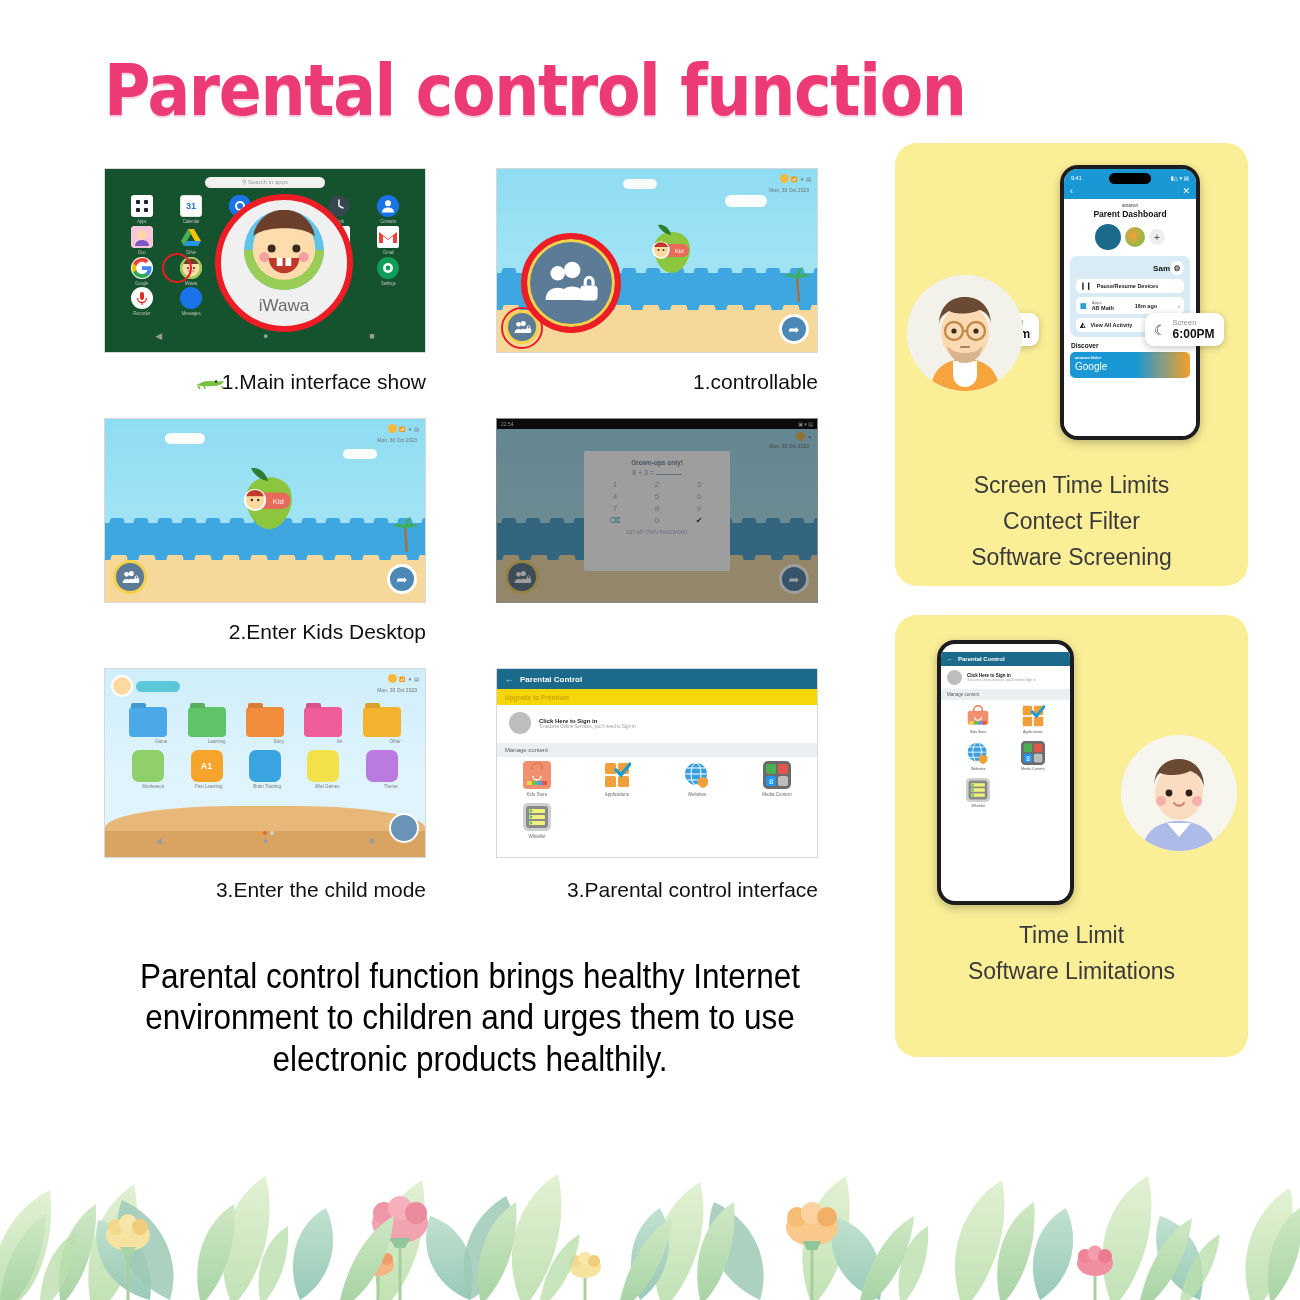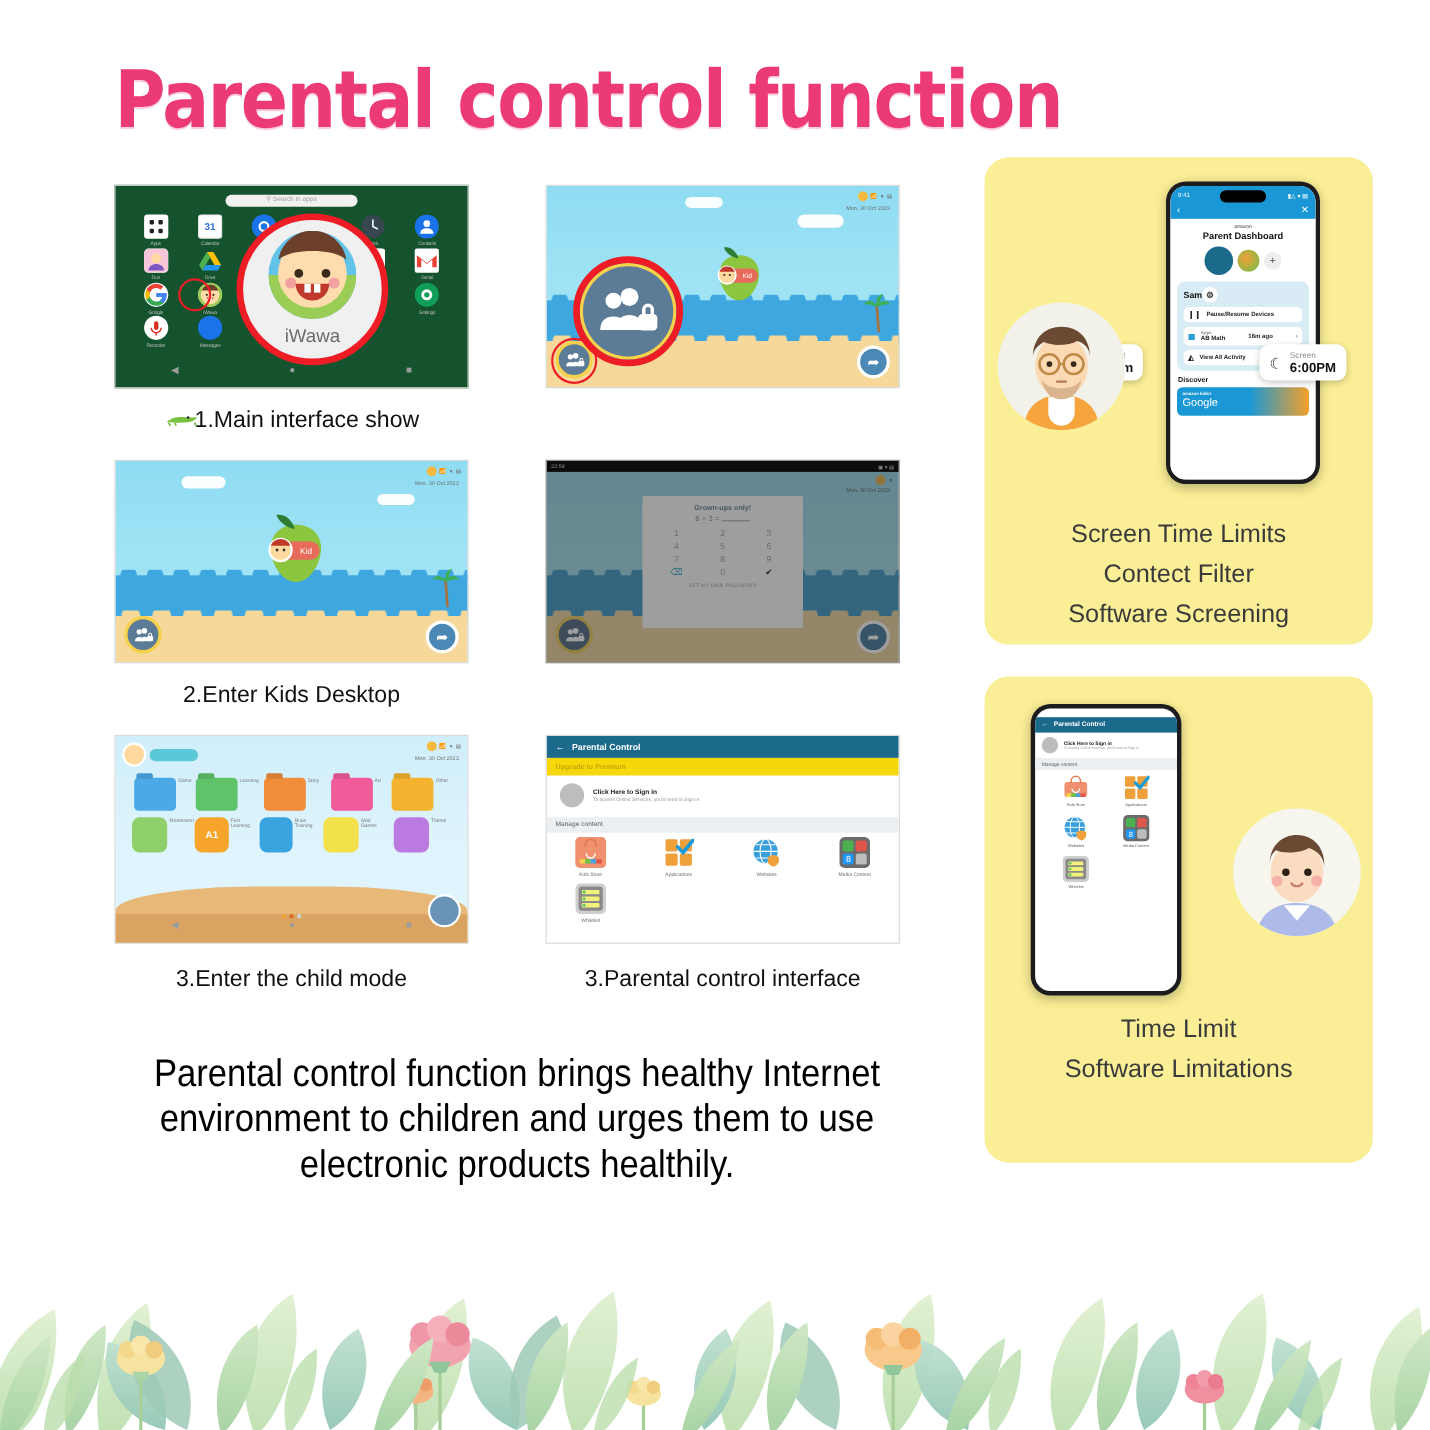--- a/index.html
+++ b/index.html
@@ -22,21 +22,21 @@
     transform-origin: left center;
     white-space: nowrap;
     font-family: "DejaVu Sans", sans-serif;
     text-shadow: 0 2px 0 rgba(236,58,117,0.25);
   }
 
   
   .shot { position:absolute; border:1px solid #d8d8d8; background:#fff; overflow:hidden; }
   .shot-inner { position:absolute; inset:0; overflow:hidden; }
   .cap {
-    position:absolute; text-align:center; font-size:21px; color:#111;
+    position:absolute; text-align:right; font-size:21px; color:#111;
     font-family:"Liberation Sans", sans-serif; white-space:nowrap;
   }
 
   
   .drawer { background:#14532d;padding-left:20px; }
   .drawer .searchbar{
     position:absolute; left:50%; transform:translateX(-50%); top:8px;
     width:120px; height:11px; border-radius:6px; background:#f1f1f1;
     font-size:6px; color:#9a9a9a; text-align:center; line-height:11px;
   }
@@ -91,21 +91,21 @@
 
   
   .kid-desk{background:linear-gradient(#cfeefb 0%, #dff4fc 55%);}
   .kid-desk .ground{position:absolute;left:0;right:0;bottom:0;height:27%;background:#e7b877;border-radius:40% 40% 0 0 / 22px 22px;}
   .kid-desk .ground2{position:absolute;left:0;right:0;bottom:0;height:14%;background:#d9a461;}
   .kprofile{position:absolute;left:6px;top:6px;display:flex;align-items:center;gap:3px;}
   .kprofile .av{width:22px;height:22px;border-radius:50%;background:#ffd9a0;border:2px solid #fff;}
   .kprofile .nm{width:44px;height:11px;border-radius:6px;background:#5bc8d8;}
   .kgrid{position:absolute;left:14px;right:14px;top:38px;display:grid;grid-template-columns:repeat(5,1fr);
          row-gap:6px; justify-items:center;}
-  .kitem{display:flex;flex-direction:row;align-items:flex-start;gap:2px;}
+  .kitem{display:flex;flex-direction:column;align-items:flex-end;gap:2px;}
   .kfolder{width:38px;height:30px;border-radius:4px;position:relative;}
   .kfolder:before{content:"";position:absolute;left:2px;top:-4px;width:15px;height:5px;border-radius:2px 2px 0 0;background:inherit;filter:brightness(.9);}
   .kapp{width:32px;height:32px;border-radius:7px;}
   .klab{font-size:4.5px;color:#7a7a7a;}
   .kdots{position:absolute;left:50%;transform:translateX(-50%);bottom:22px;display:flex;gap:3px;}
   .kdots i{width:4px;height:4px;border-radius:50%;background:#f0a23b;display:block;}
   .kwin{position:absolute;right:6px;bottom:14px;width:30px;height:30px;border-radius:50%;background:#6a93b8;border:2px solid #fff;}
 
   
   .pcui{background:#fff;}
@@ -141,21 +141,21 @@
   .pd-top .bk{position:absolute;left:6px;top:17px;color:#fff;font-size:9px;}
   .pd-top .cl{position:absolute;right:6px;top:17px;color:#fff;font-size:9px;}
   .pd-body{position:absolute;left:0;right:0;top:30px;bottom:0;background:#fff;}
   .pd-brand{text-align:center;font-size:4.5px;color:#333;margin-top:4px;}
   .pd-title{text-align:center;font-size:8.5px;font-weight:700;color:#111;margin-top:1px;}
   .pd-avatars{display:flex;justify-content:center;align-items:center;gap:4px;margin-top:5px;}
   .pd-av{width:26px;height:26px;border-radius:50%;}
   .pd-plus{width:16px;height:16px;border-radius:50%;background:#eee;color:#555;font-size:10px;
            display:flex;align-items:center;justify-content:center;}
   .pd-card{margin:6px 6px 0;background:#d9ecf5;border-radius:7px;padding:5px 6px;}
-  .pd-name{display:flex;align-items:center;justify-content:flex-start;font-weight:bold;}
+  .pd-name{display:flex;align-items:center;justify-content:flex-end;font-weight:bold;}
   .pd-name b{font-size:8px;color:#111;}
   .pd-gear{width:14px;height:14px;border-radius:50%;background:#fff;display:flex;align-items:center;justify-content:center;font-size:8px;color:#444;}
   .pd-row{display:flex;align-items:center;gap:5px;background:#fff;border-radius:5px;padding:3px 4px;margin-top:4px;}
   .pd-row span{font-size:5.5px;color:#222;font-weight:700;}
   .pd-row .chev{margin-left:auto;font-size:6px;color:#888;}
   .pd-sub{font-size:4px;color:#888;}
   .pd-disc{font-size:6.5px;font-weight:700;color:#111;margin:5px 0 3px 7px;}
   .pd-banner{margin:0 6px;height:26px;border-radius:5px;background:linear-gradient(90deg,#1a98d5 55%,#f4a02a);
              position:relative;overflow:hidden;}
   .pd-banner b{position:absolute;left:5px;top:3px;font-size:4px;color:#fff;}
@@ -477,20 +477,21 @@
             <path d="M1.5 19c0-3.4 2.2-5 5-5s5 1.6 5 5z" fill="#fff"></path>
             <circle cx="12.5" cy="6.6" r="3.4" fill="#fff"></circle>
             <path d="M7.2 19c0-3.8 2.4-5.6 5.3-5.6s5.3 1.8 5.3 5.6z" fill="#fff"></path>
             <rect x="15.8" y="13" width="7.2" height="6.2" rx="1.6" fill="#fff"></rect>
             <path d="M17.9 13v-1.7a1.6 1.6 0 0 1 3.2 0V13" stroke="#fff" stroke-width="1.3" fill="none"></path>
           </svg>
       </div>
       <div class="mag-sm" style="left:4px;top:138px;width:42px;height:42px;"></div>
     </div>
   </div>
+  <div class="cap" style="left:496px;top:370px;width:322px;">1.controllable</div>
 
   <div class="shot beach" style="left:104px;top:418px;width:322px;height:185px;">
     <div class="shot-inner">
       <div class="sea"></div>
       <div class="sand"></div>
       <div class="cloud" style="left:60px;top:14px;width:40px;height:11px;"></div>
       <div class="cloud" style="left:238px;top:30px;width:34px;height:10px;"></div>
       <div class="statusline">
         <span class="dot"></span>
         <span class="s">📶</span>

